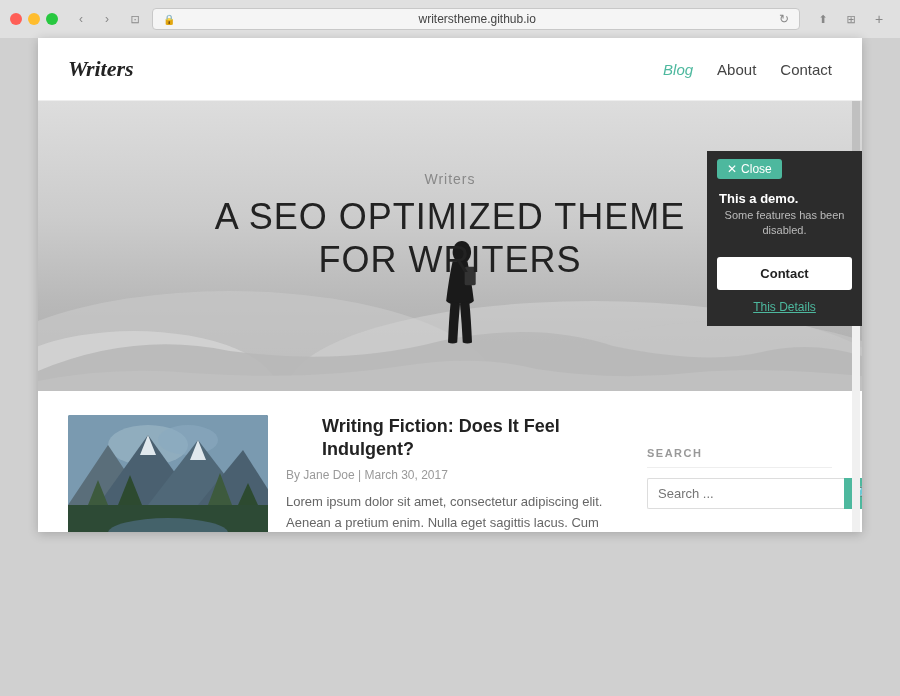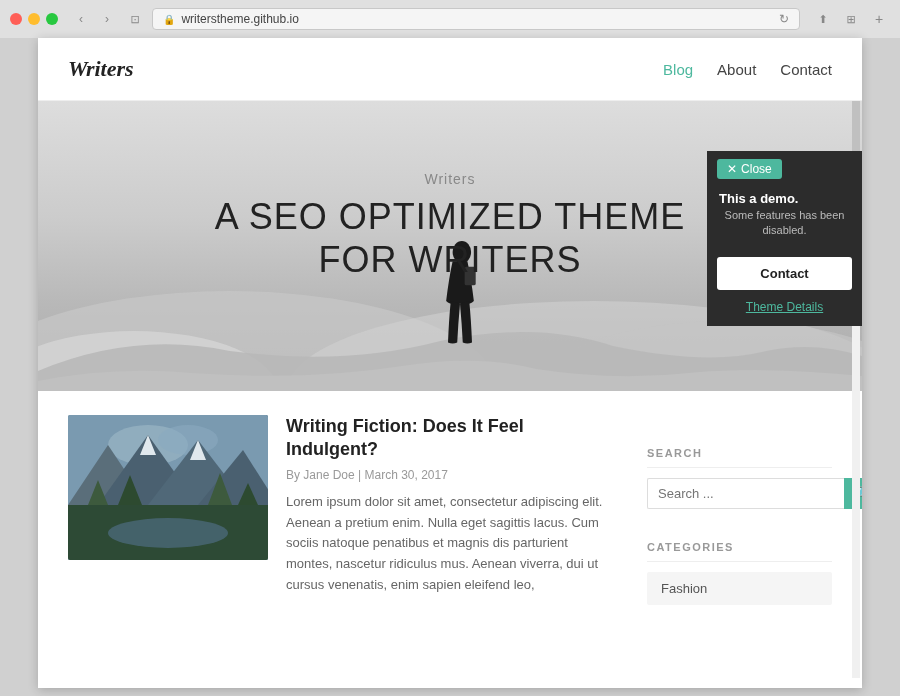--- a/index.html
+++ b/index.html
@@ -29,31 +29,31 @@
       flex: 1;
       display: flex;
       align-items: center;
       background: #f5f5f5;
       border: 1px solid #c8c8c8;
       border-radius: 4px;
       padding: 3px 10px;
       gap: 6px;
     }
     .lock-icon { font-size: 10px; color: #4caf50; }
-    .address-text { font-size: 12px; color: #444; flex: 1; }
+    .address-text { font-size: 12px; color: #444; flex: 1; text-align: center; }
     .refresh-btn { background: none; border: none; color: #888; font-size: 12px; cursor: pointer; }
     .toolbar-right { display: flex; gap: 6px; margin-left: 6px; }
     .add-tab-btn { width: 22px; height: 18px; background: none; border: none; color: #888; font-size: 14px; cursor: pointer; }
 
     
     .website {
       width: 860px;
       margin: 0 20px;
       background: #fff;
-      height: 650px;
+      height: 494px;
       overflow: hidden;
       position: relative;
       box-shadow: 0 2px 10px rgba(0,0,0,0.2);
     }
 
     
     .site-header {
       display: flex;
       justify-content: space-between;
       align-items: center;
@@ -70,21 +70,21 @@
       color: #222;
       font-weight: bold;
     }
     .site-nav { display: flex; gap: 24px; align-items: center; }
     .nav-link {
       text-decoration: none;
       font-size: 15px;
       color: #444;
       cursor: pointer;
     }
-    .nav-link.active { color: #4db89e; }
+    .nav-link.active { color: #4db89e; font-style: italic; }
 
     
     .hero {
       position: relative;
       height: 290px;
       background: linear-gradient(135deg, #e8e8e8 0%, #d0d0d0 50%, #c0c0c0 100%);
       display: flex;
       align-items: center;
       justify-content: center;
       overflow: hidden;
@@ -236,20 +236,21 @@
       width: 100%;
       height: 100%;
     }
     .post-content { flex: 1; }
     .post-title {
       font-size: 18px;
       font-weight: 800;
       color: #222;
       line-height: 1.3;
       margin-bottom: 6px;
+      margin-left: 36px;
     }
     .post-meta {
       font-size: 12px;
       color: #999;
       margin-bottom: 10px;
     }
     .post-excerpt {
       font-size: 13px;
       color: #666;
       line-height: 1.6;
@@ -394,21 +395,21 @@
       <div class="demo-popup">
         <div class="popup-close-bar">
           <button class="popup-close-btn">
             <span>✕</span>
             <span>Close</span>
           </button>
         </div>
         <div class="popup-title">This a demo.</div>
         <div class="popup-desc">Some features has been disabled.</div>
         <button class="popup-contact-btn">Contact</button>
-        <a class="popup-theme-link">Theme Details</a>
+        <a class="popup-theme-link">This Details</a>
       </div>
     </section>
 
     <div class="main-content">
 
       <div class="posts-area">
         <div class="post-card">
           <div class="post-image">
             <svg class="post-image-inner" viewBox="0 0 200 145">
 

